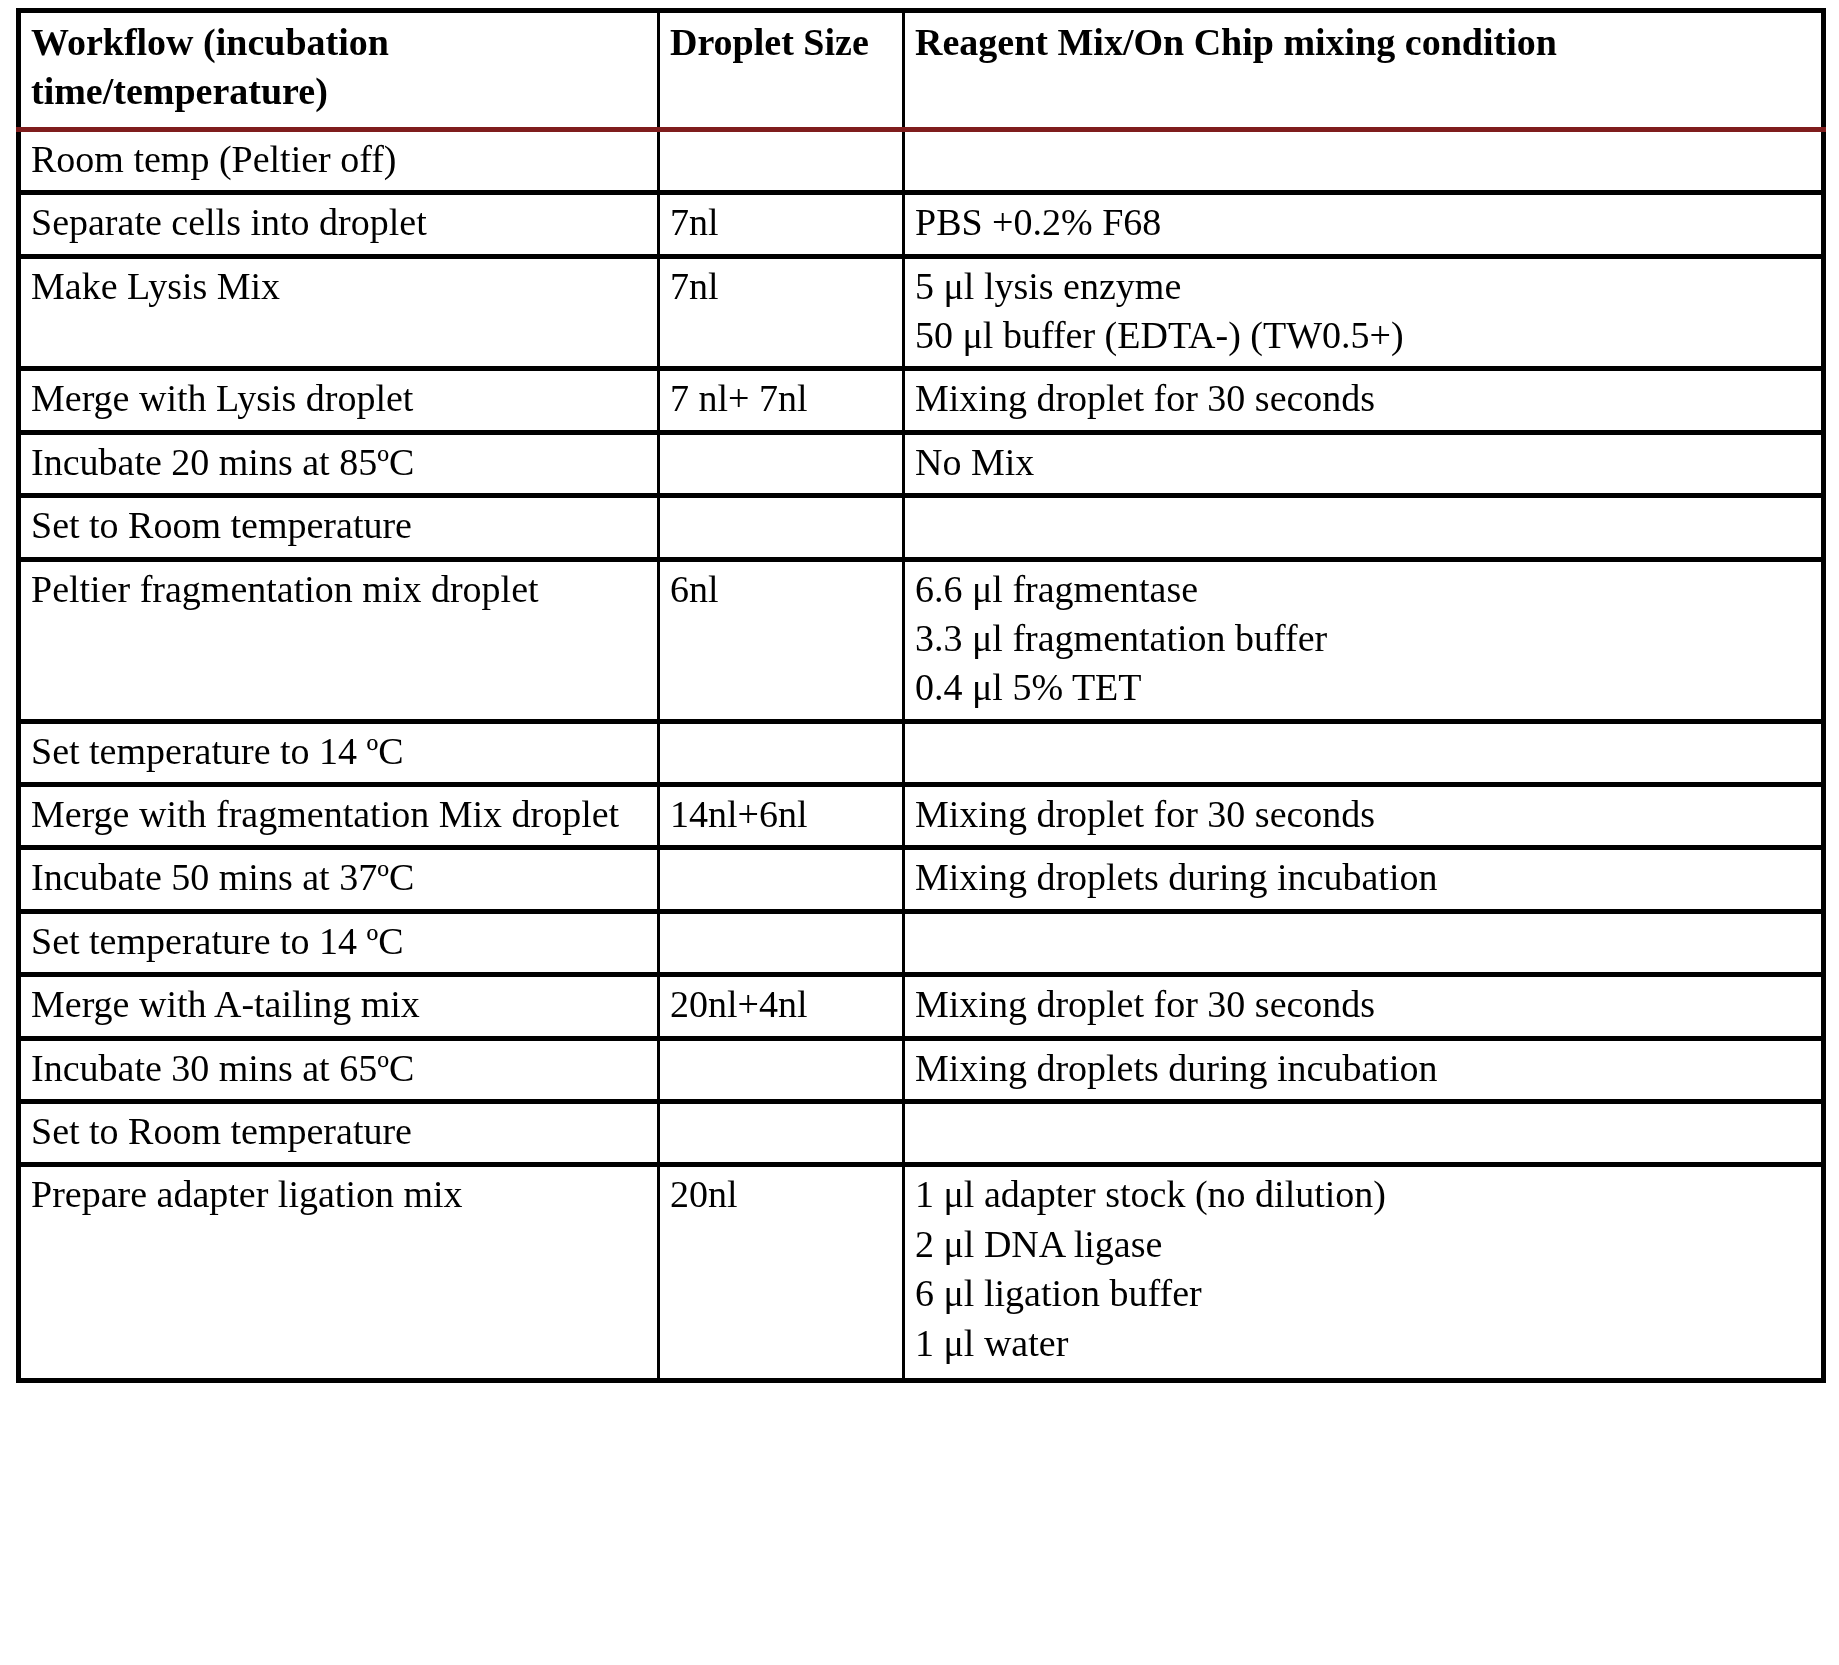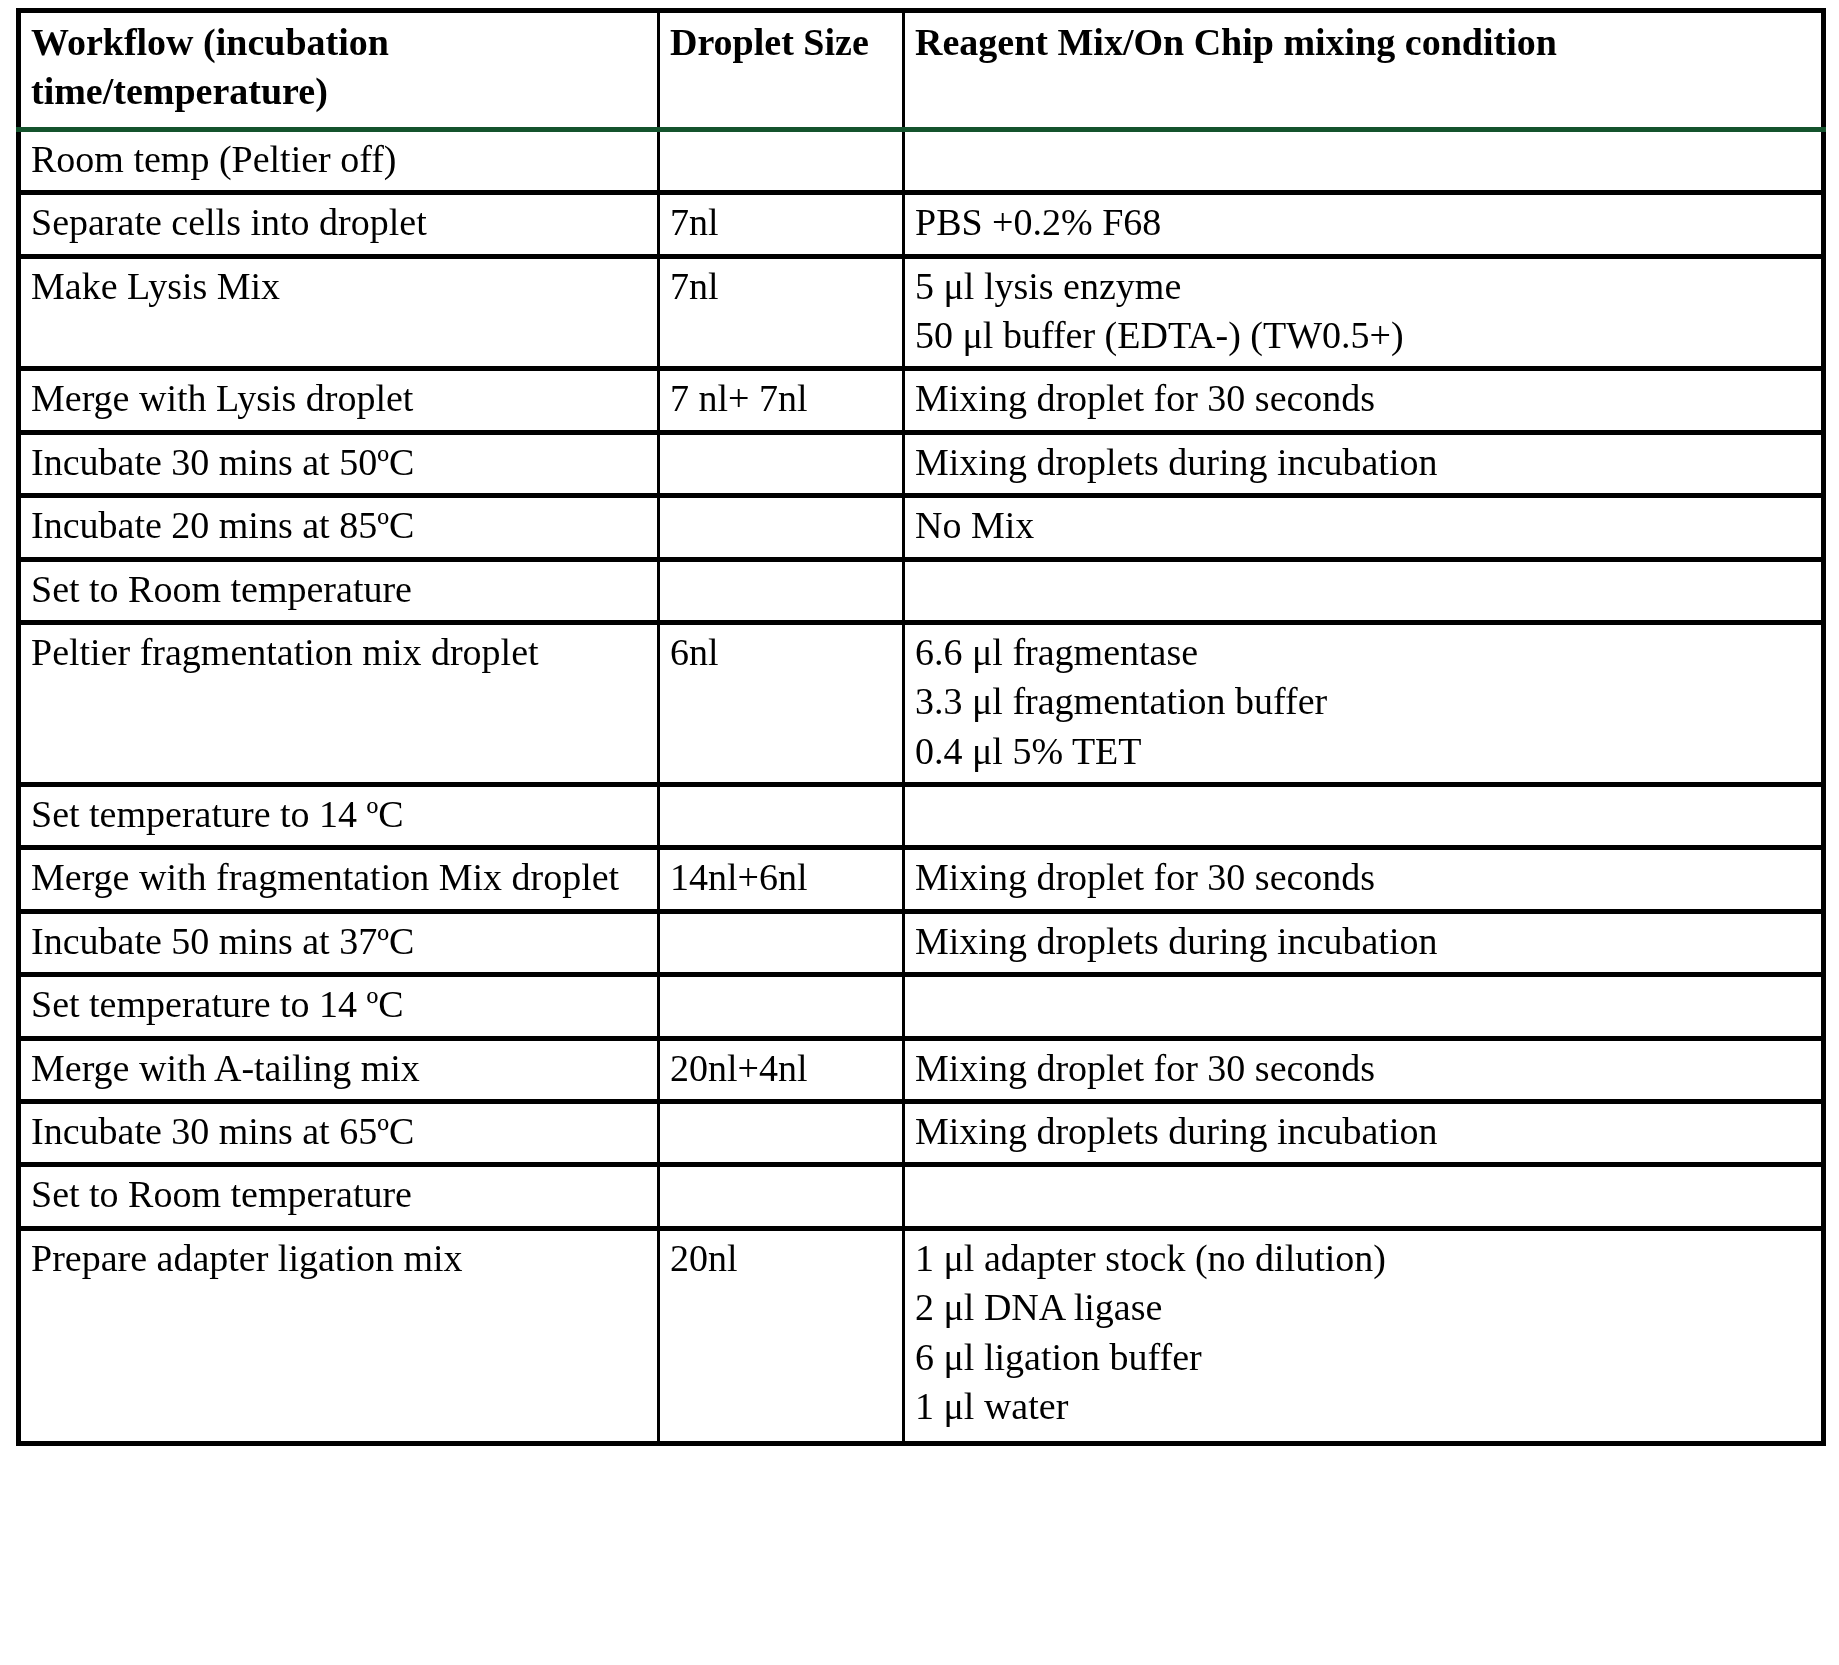--- a/index.html
+++ b/index.html
@@ -46,21 +46,21 @@
     padding: 3px 8px 6px 10px;
     font-size: 38px;
     line-height: 1.30;
     text-align: left;
     font-weight: normal;
     white-space: pre-line;
   }
 
   table.workflow-table thead th {
     font-weight: bold;
-    border-bottom: 5px solid #14532d;
+    border-bottom: 5px solid #7f1d1d;
     padding-top: 5px;
     padding-bottom: 10px;
   }
 
   
   tr.sep-heavy > td {
     border-top: 5px solid #000;
   }
 
   
@@ -97,25 +97,20 @@
       <tr class="sep-heavy">
         <td>Make Lysis Mix</td>
         <td>7nl</td>
         <td>5 μl lysis enzyme
 50 μl buffer (EDTA-) (TW0.5+)</td>
       </tr>
       <tr class="sep-heavy">
         <td>Merge with Lysis droplet</td>
         <td>7 nl+ 7nl</td>
         <td>Mixing droplet for 30 seconds</td>
-      </tr>
-      <tr class="sep-heavy">
-        <td> Incubate 30 mins at 50ºC</td>
-        <td></td>
-        <td> Mixing droplets during incubation</td>
       </tr>
       <tr class="sep-heavy">
         <td> Incubate 20 mins at 85ºC</td>
         <td></td>
         <td>No Mix</td>
       </tr>
       <tr class="sep-heavy">
         <td> Set to Room temperature</td>
         <td></td>
         <td></td>

